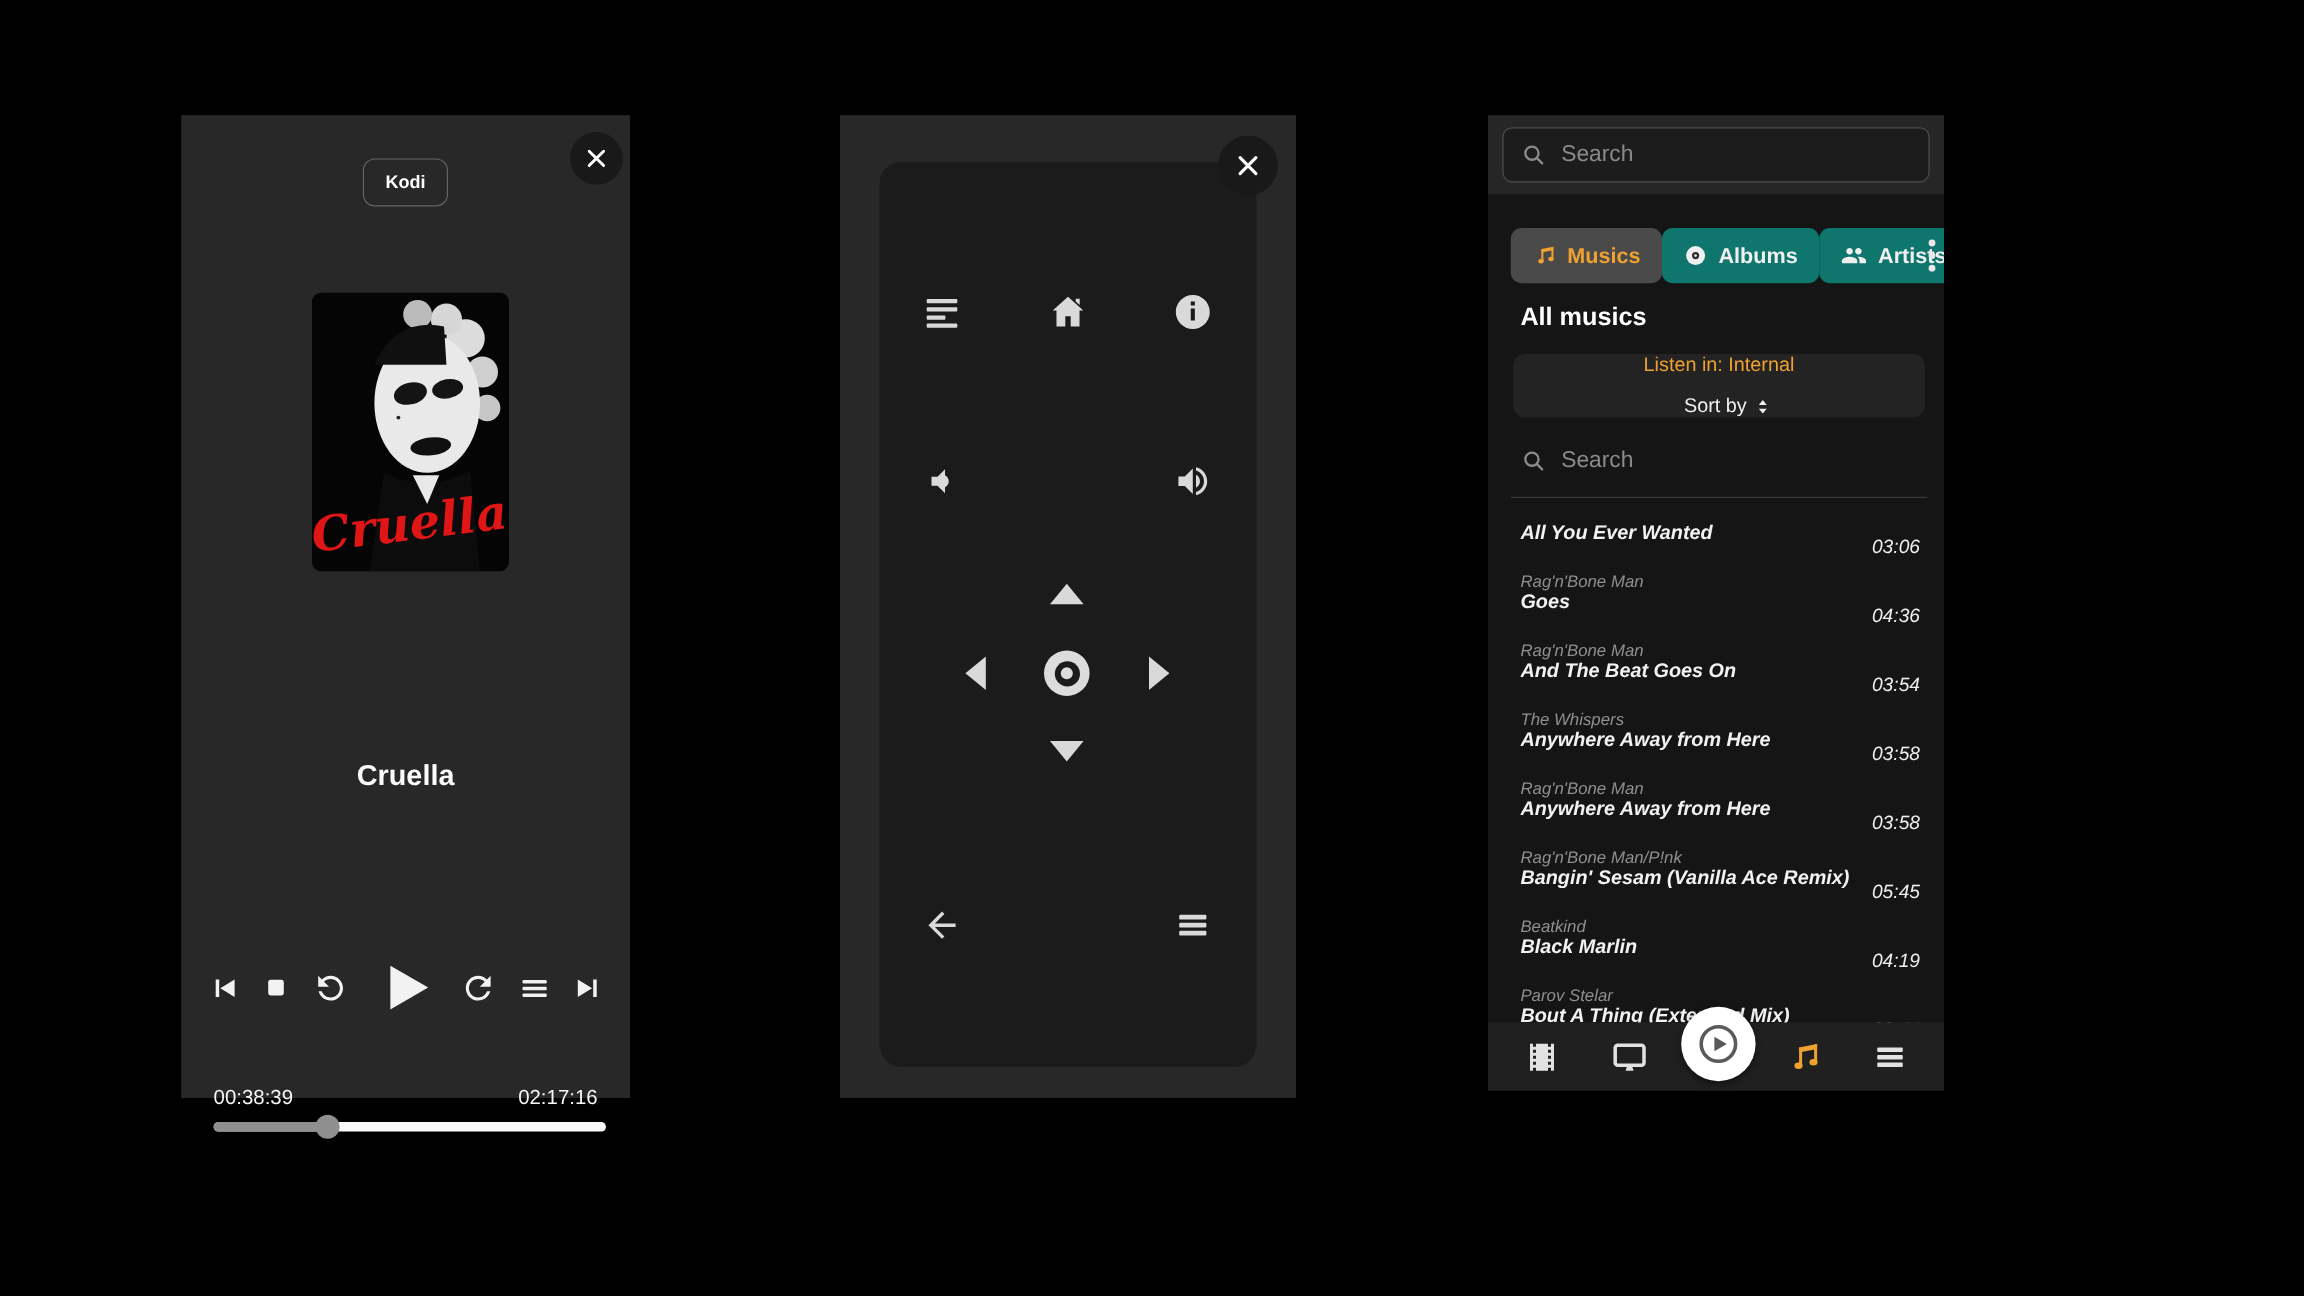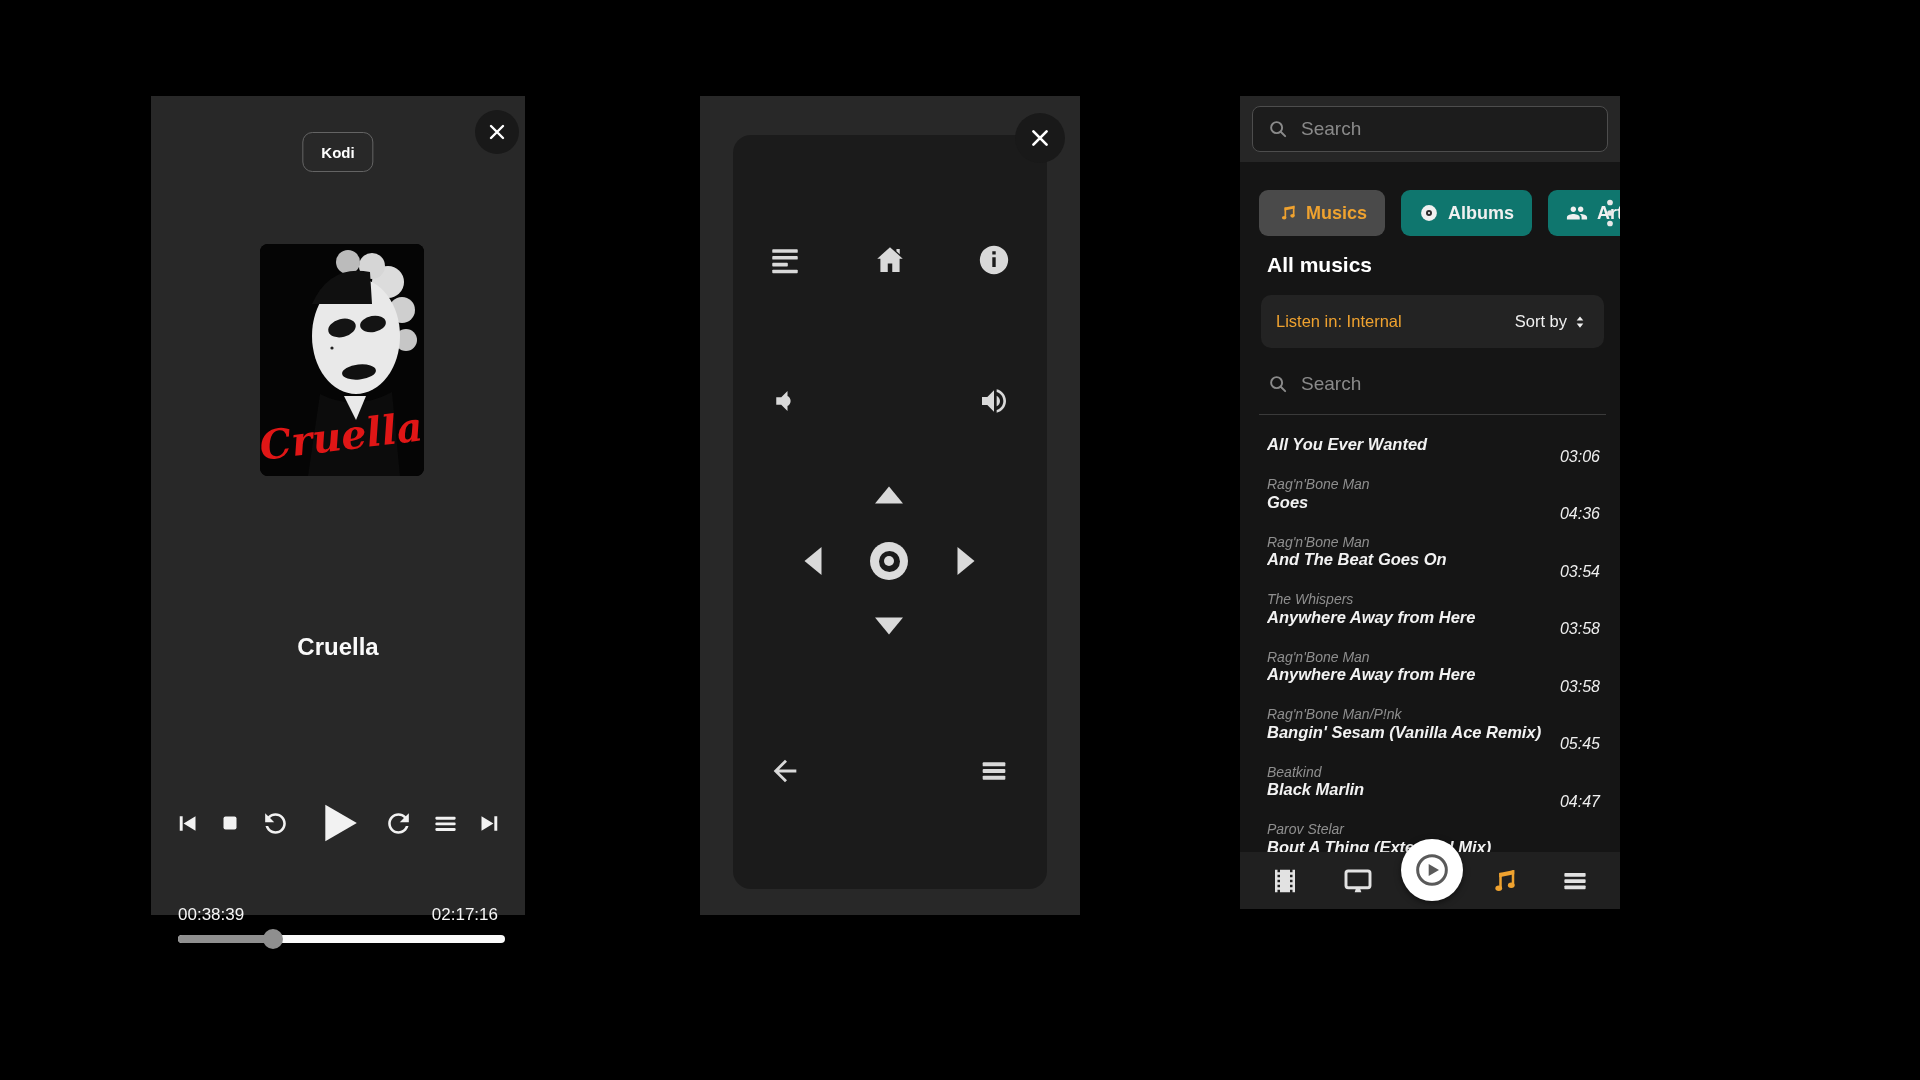--- a/index.html
+++ b/index.html
@@ -46,29 +46,29 @@
   .record-btn .dot { width:10px; height:10px; border-radius:50%; background:#dcdcdc; }
 
   
   .library-panel { position:absolute; left:1240px; top:96px; width:380px; height:813px; background:#151515; overflow:hidden; }
   .lib-topbar { position:absolute; top:0; left:0; right:0; height:66px; background:#262626; }
   .search-box { position:absolute; left:12px; right:12px; top:10px; height:46px; background:#1c1c1c;
                 border:1px solid #4d4d4d; border-radius:8px; display:flex; align-items:center; padding:0 14px; gap:12px; color:#8a8a8a; }
   .search-box input { flex:1; background:transparent; border:none; outline:none; color:#ddd; font-size:19px;
                       font-family:"Liberation Sans","DejaVu Sans",sans-serif; }
   .search-box input::placeholder { color:#8a8a8a; }
-  .tabs { position:absolute; top:94px; left:19px; height:46px; display:flex; gap:16px; white-space:nowrap;align-items:flex-end; }
+  .tabs { position:absolute; top:94px; left:19px; height:46px; display:flex; white-space:nowrap;align-items:flex-end; }
   .tab { height:46px; border-radius:9px; background:#0f766e; color:#f0f0f0; display:flex; align-items:center;
          gap:9px; padding:0 18px; font-size:18px; font-weight:600; cursor:pointer; }
   .tab.active { background:#4a4a4a; color:#efa22f; }
   .tab.clip { min-width:150px; }
   .more-dots { position:absolute; right:3px; top:99px; color:#e8e8e8; cursor:pointer; }
   .section-title { position:absolute; top:157px; left:27px; color:#fff; font-size:21px; font-weight:bold; }
   .filter-bar { position:absolute; top:199px; left:21px; width:343px; height:53px; background:#232323; border-radius:10px;
-                display:flex; align-items:center; justify-content:space-between; padding:0 15px; }
+                display:flex; align-items:center; justify-content:space-between; padding:0 15px;flex-direction:column; }
   .listen-in { color:#efa22f; font-size:16.5px; cursor:pointer; }
   .sort-by { color:#f0f0f0; font-size:16.5px; display:flex; align-items:center; gap:4px; cursor:pointer;margin-left:16px; }
   .list-search { position:absolute; top:266px; left:27px; right:20px; height:44px; display:flex; align-items:center; gap:12px; color:#8a8a8a; }
   .list-search input { flex:1; background:transparent; border:none; outline:none; color:#ddd; font-size:19px;
                        font-family:"Liberation Sans","DejaVu Sans",sans-serif; }
   .list-search input::placeholder { color:#8a8a8a; }
   .list-divider { position:absolute; top:318px; left:19px; right:14px; height:1px; background:#3a3a3a; }
   .song-list { position:absolute; top:332px; left:0; right:0; bottom:0; overflow:hidden; }
   .song-row { position:relative; height:57.5px; padding:7px 53px 0 27px; cursor:pointer;font-style:italic; }
   .song-title { color:#f2f2f2; font-size:16.5px; font-weight:bold; white-space:nowrap; overflow:hidden; }
@@ -346,21 +346,21 @@
         <span class="song-dur">03:58</span>
       </div>
       <div class="song-row">
         <div class="song-title">Bangin' Sesam (Vanilla Ace Remix)</div>
         <div class="song-artist">Beatkind</div>
         <span class="song-dur">05:45</span>
       </div>
       <div class="song-row">
         <div class="song-title">Black Marlin</div>
         <div class="song-artist">Parov Stelar</div>
-        <span class="song-dur">04:47</span>
+        <span class="song-dur">04:19</span>
       </div>
       <div class="song-row">
         <div class="song-title">Bout A Thing (Extended Mix)</div>
         <div class="song-artist"></div>
         <span class="song-dur">02:44</span>
       </div>
     </div>
 
     <div class="bottom-nav">
       <span class="nav-item">

